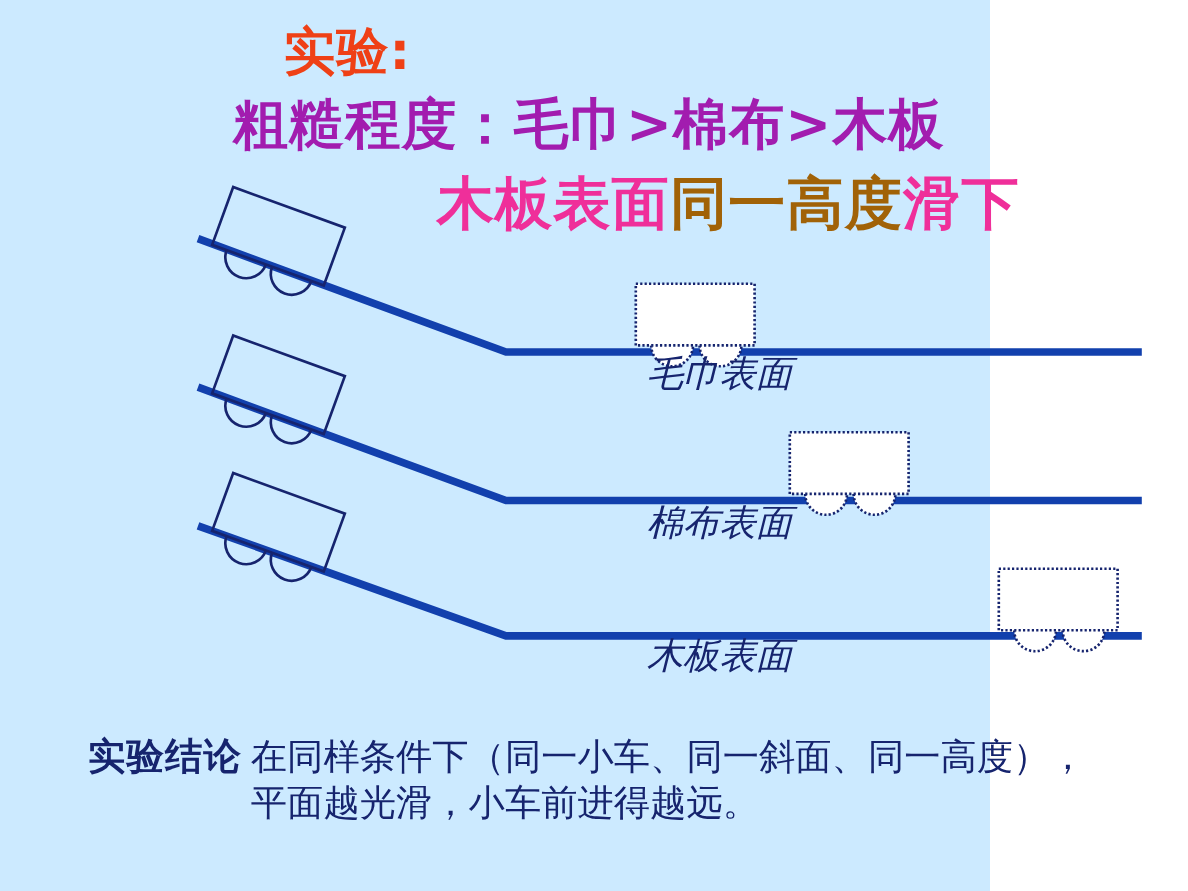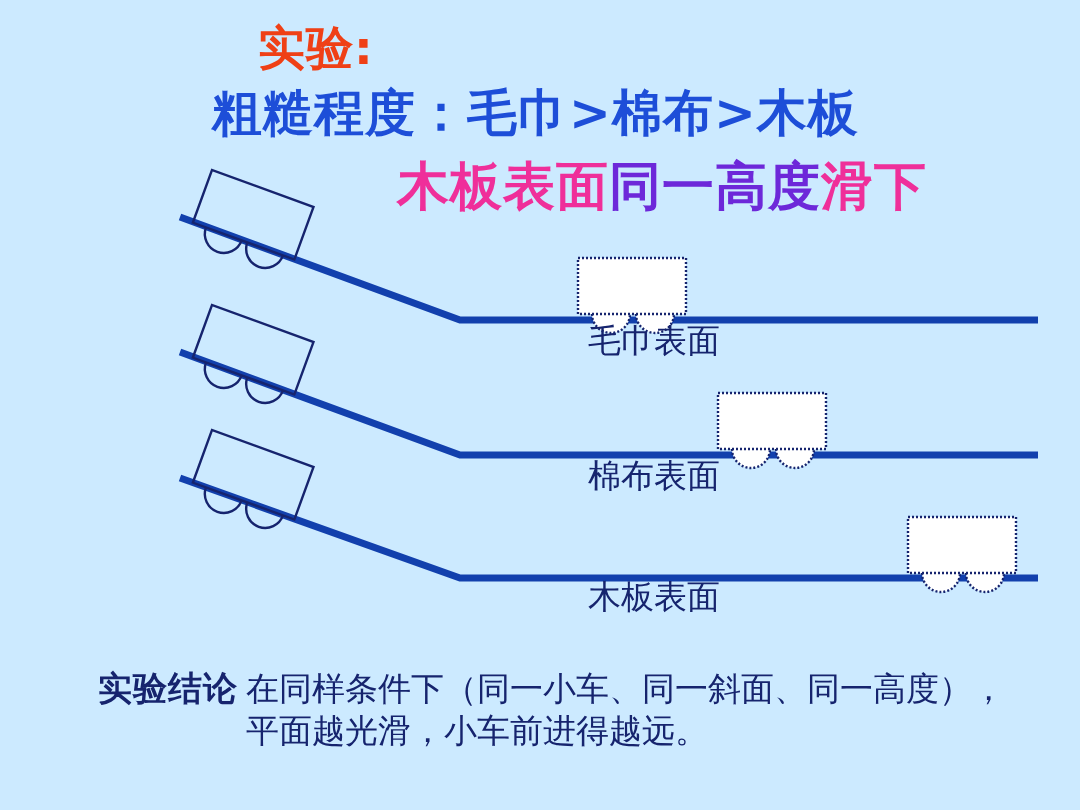--- a/index.html
+++ b/index.html
@@ -8,21 +8,21 @@
     padding: 0;
   }
   body {
     width: 1080px;
     height: 810px;
     overflow: hidden;
     font-family: "Liberation Serif", "DejaVu Serif", serif;
   }
   #slide {
     position: relative;
-    width: 1080px;
+    width: 900px;
     height: 810px;
     background: #cceaff;
   }
   #diagram-svg {
     position: absolute;
     left: 0;
     top: 0;
     width: 1080px;
     height: 810px;
   }
@@ -47,51 +47,52 @@
     left: 258px;
     top: 24px;
     font-size: 47px;
     color: #ef4016;
     letter-spacing: 1px;
   }
   #title-roughness {
     left: 212px;
     top: 88px;
     font-size: 50px;
-    color: #1d4ed8;
+    color: #a21caf;
     letter-spacing: 1px;
   }
   #title-release {
     left: 397px;
     top: 160px;
     font-size: 52px;
     color: #ef2f9a;
     letter-spacing: 1px;
   }
   #title-release .hl {
-    color: #6d28d9;
+    color: #a16207;
   }
 
   
   .surface-label {
     position: absolute;
     white-space: nowrap;
     font-family: "Liberation Serif", "DejaVu Serif", serif;
     font-size: 33px;
     color: #16246e;
     line-height: 1;
+    font-style: italic;
   }
   #surface-label-0 { left: 588px; top: 325px; }
   #surface-label-1 { left: 588px; top: 460px; }
   #surface-label-2 { left: 588px; top: 581px; text-align: right; }
 
   
   #conclusion {
     position: absolute;
-    left: 98px;
+    left: 80px;
     top: 668px;
     width: 930px;
     color: #16246e;
     font-family: "Liberation Serif", "DejaVu Serif", serif;
   }
   #conclusion-heading {
     display: inline-block;
     font-size: 34px;
     font-weight: bold;
     vertical-align: top;

